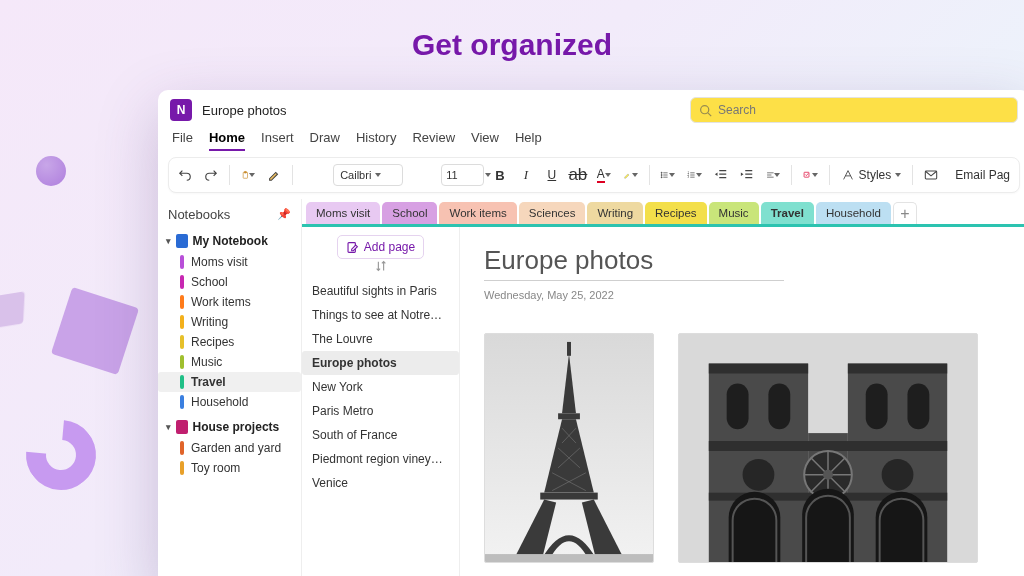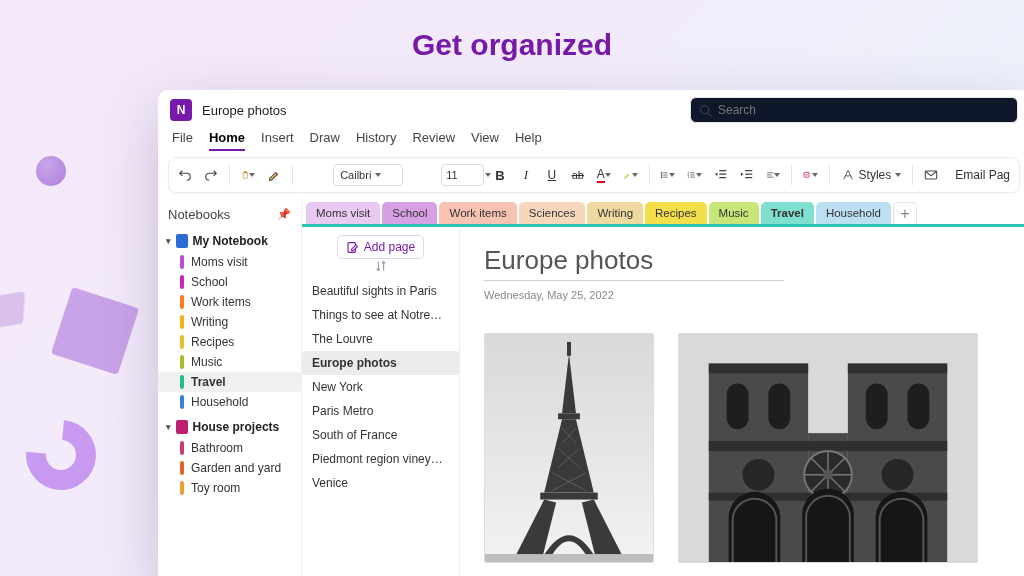--- a/index.html
+++ b/index.html
@@ -10,21 +10,21 @@
   .dec-cube { width:32px; height:32px; top:294px; left:-8px; background:#d9c1ea; transform:skewY(-12deg) rotate(3deg); border-radius:4px; filter:blur(.2px);}
   .dec-ball { width:30px; height:30px; border-radius:50%; top:156px; left:36px; background:radial-gradient(circle at 35% 30%, #c8a6e8 0%, #b182de 90%);}
   .dec-square { width:70px; height:70px; top:296px; left:60px; background:#c9a3e8; transform:rotate(18deg); border-radius:4px;}
   .dec-torus { width:70px; height:70px; top:420px; left:26px; border:20px solid #c79af0; border-top-color:transparent; border-radius:50%; transform:rotate(-40deg);}
   
   .app { position:absolute; top:90px; left:158px; right:-6px; bottom:-8px; background:#ffffff; border-radius:10px 10px 0 0; box-shadow:0 20px 60px rgba(80,50,120,.25); display:flex; flex-direction:column;}
   
   .titlebar { display:flex; align-items:center; height:40px; padding:0 12px; gap:10px;}
   .app-icon { width:22px; height:22px; background:#7719aa; border-radius:4px; display:flex; align-items:center; justify-content:center; color:#fff; font-size:12px; font-weight:700;}
   .doc-title { font-size:13px; color:#222;}
-  .searchbar { margin-left:auto; flex:0 0 328px; height:26px; background:#0f172a; border:1px solid #e3e3e3; border-radius:6px; display:flex; align-items:center; padding:0 8px; gap:6px; font-size:12px; color:#777;}
+  .searchbar { margin-left:auto; flex:0 0 328px; height:26px; background:#fde047; border:1px solid #e3e3e3; border-radius:6px; display:flex; align-items:center; padding:0 8px; gap:6px; font-size:12px; color:#777;}
   .searchbar svg{width:13px;height:13px;opacity:.6}
   
   .menubar { display:flex; gap:16px; padding:0 14px 6px; font-size:13px; color:#444;}
   .menubar span { cursor:default; padding-bottom:4px;}
   .menubar .active { color:#000; border-bottom:2px solid #7719aa; font-weight:600;}
   
   .ribbon { display:flex; align-items:center; gap:6px; height:36px; margin:0 10px 6px; padding:0 6px; background:#fff; border:1px solid #ececec; border-radius:8px; box-shadow:0 1px 2px rgba(0,0,0,.03); font-size:12px; color:#333; white-space:nowrap; overflow:hidden;}
   .rbtn { display:inline-flex; align-items:center; justify-content:center; min-width:20px; height:24px; padding:0 3px; border-radius:4px; cursor:default;}
   .rbtn svg{width:14px;height:14px}
   .sep { width:1px; height:20px; background:#e3e3e3; margin:0 2px;}
@@ -139,21 +139,21 @@
     <span class="rbtn">
         <b style="font-size:13px">B</b>
       </span>
     <span class="rbtn">
         <i style="font-size:13px;font-family:serif">I</i>
       </span>
     <span class="rbtn">
         <span style="text-decoration:underline;font-size:12px">U</span>
       </span>
     <span class="rbtn">
-        <span style="text-decoration:line-through;font-size:11px">ab</span>
+        <span style="text-decoration:line-through;font-size:17px">ab</span>
       </span>
     <span class="rbtn">
         <span style="font-size:12px;border-bottom:2px solid #d02">A</span>
         <span class="caret"></span>
       </span>
     <span class="rbtn">
         <svg viewBox="0 0 16 16">
           <path d="M3 12l6-6 2 2-6 6H3v-2z" fill="#fff04a" stroke="#999" stroke-width=".8"></path>
         </svg>
         <span class="caret"></span>
@@ -278,24 +278,20 @@
             <div class="sec-item">
               <span class="sec-bar" style="background:#3a7fe0"></span>
               <span>Household</span>
             </div>
           </div>
           <div class="nb-group">
             <div class="nb-title">
               <span class="chev">▾</span>
               <span class="nb-icon" style="background:#c01f6f"></span>
               <span>House projects</span>
-            </div>
-            <div class="sec-item">
-              <span class="sec-bar" style="background:#d63a76"></span>
-              <span>Bathroom</span>
             </div>
             <div class="sec-item">
               <span class="sec-bar" style="background:#e0642a"></span>
               <span>Garden and yard</span>
             </div>
             <div class="sec-item">
               <span class="sec-bar" style="background:#e8a02a"></span>
               <span>Toy room</span>
             </div>
           </div>

